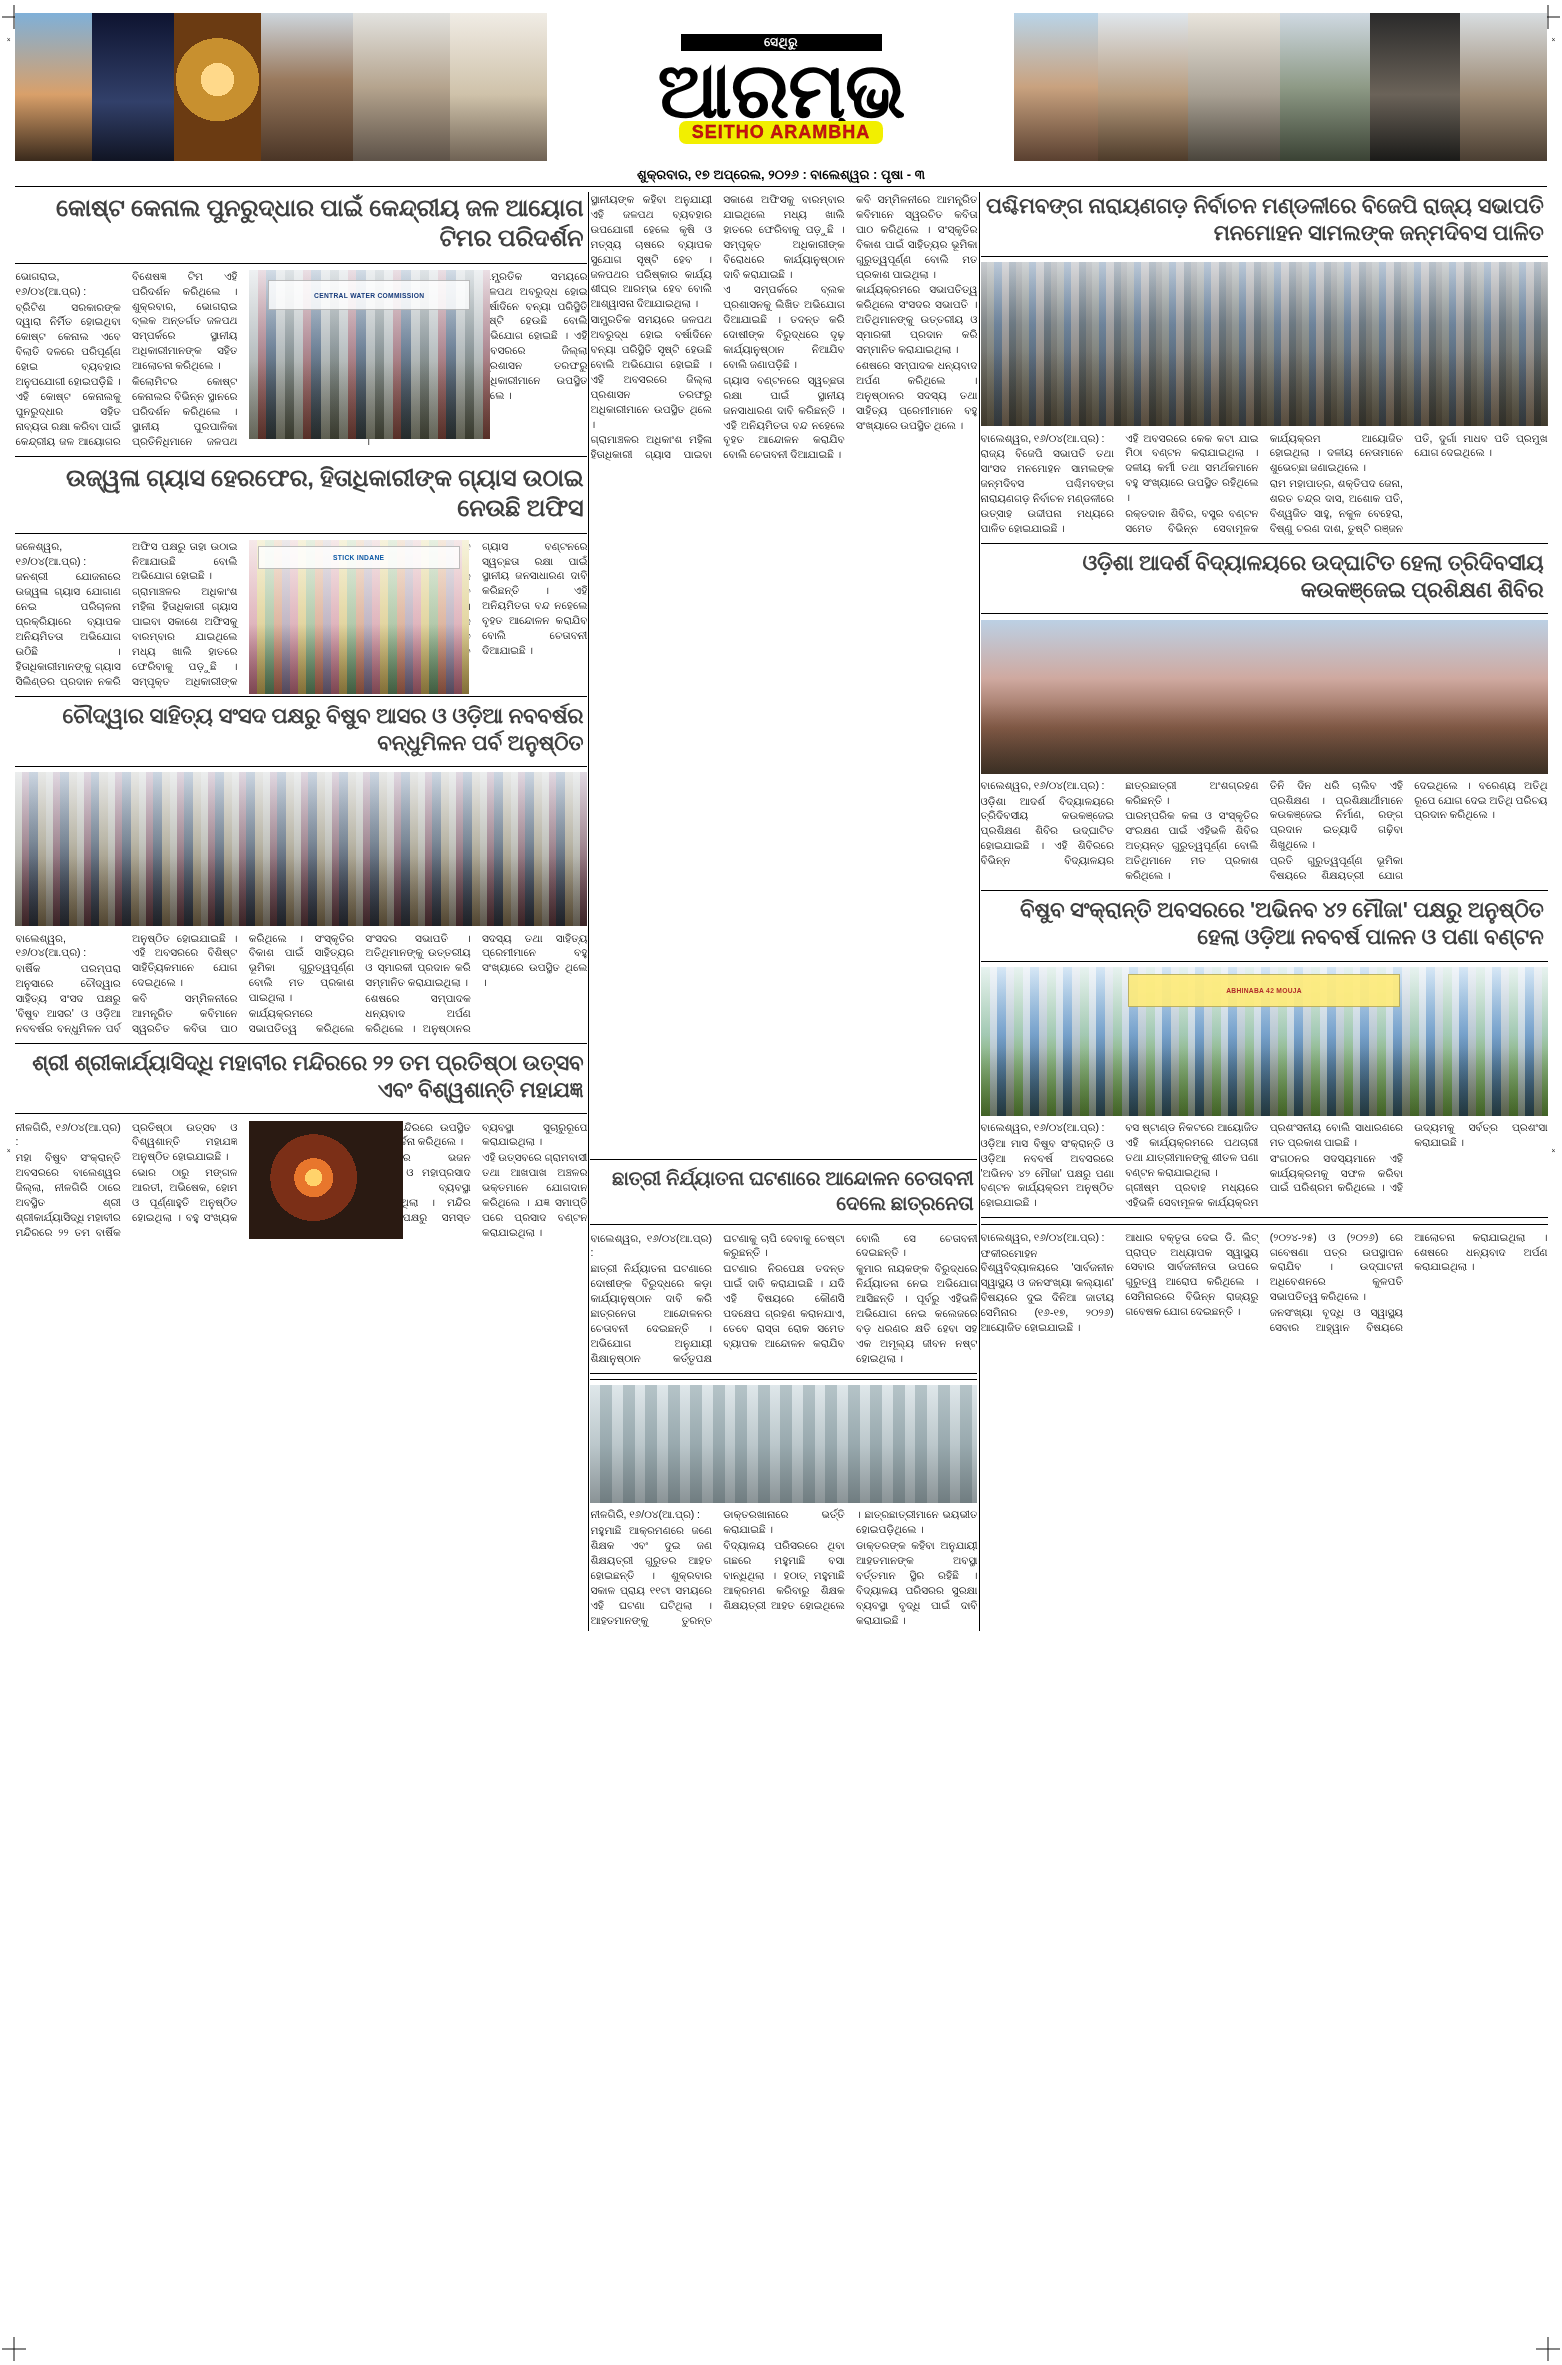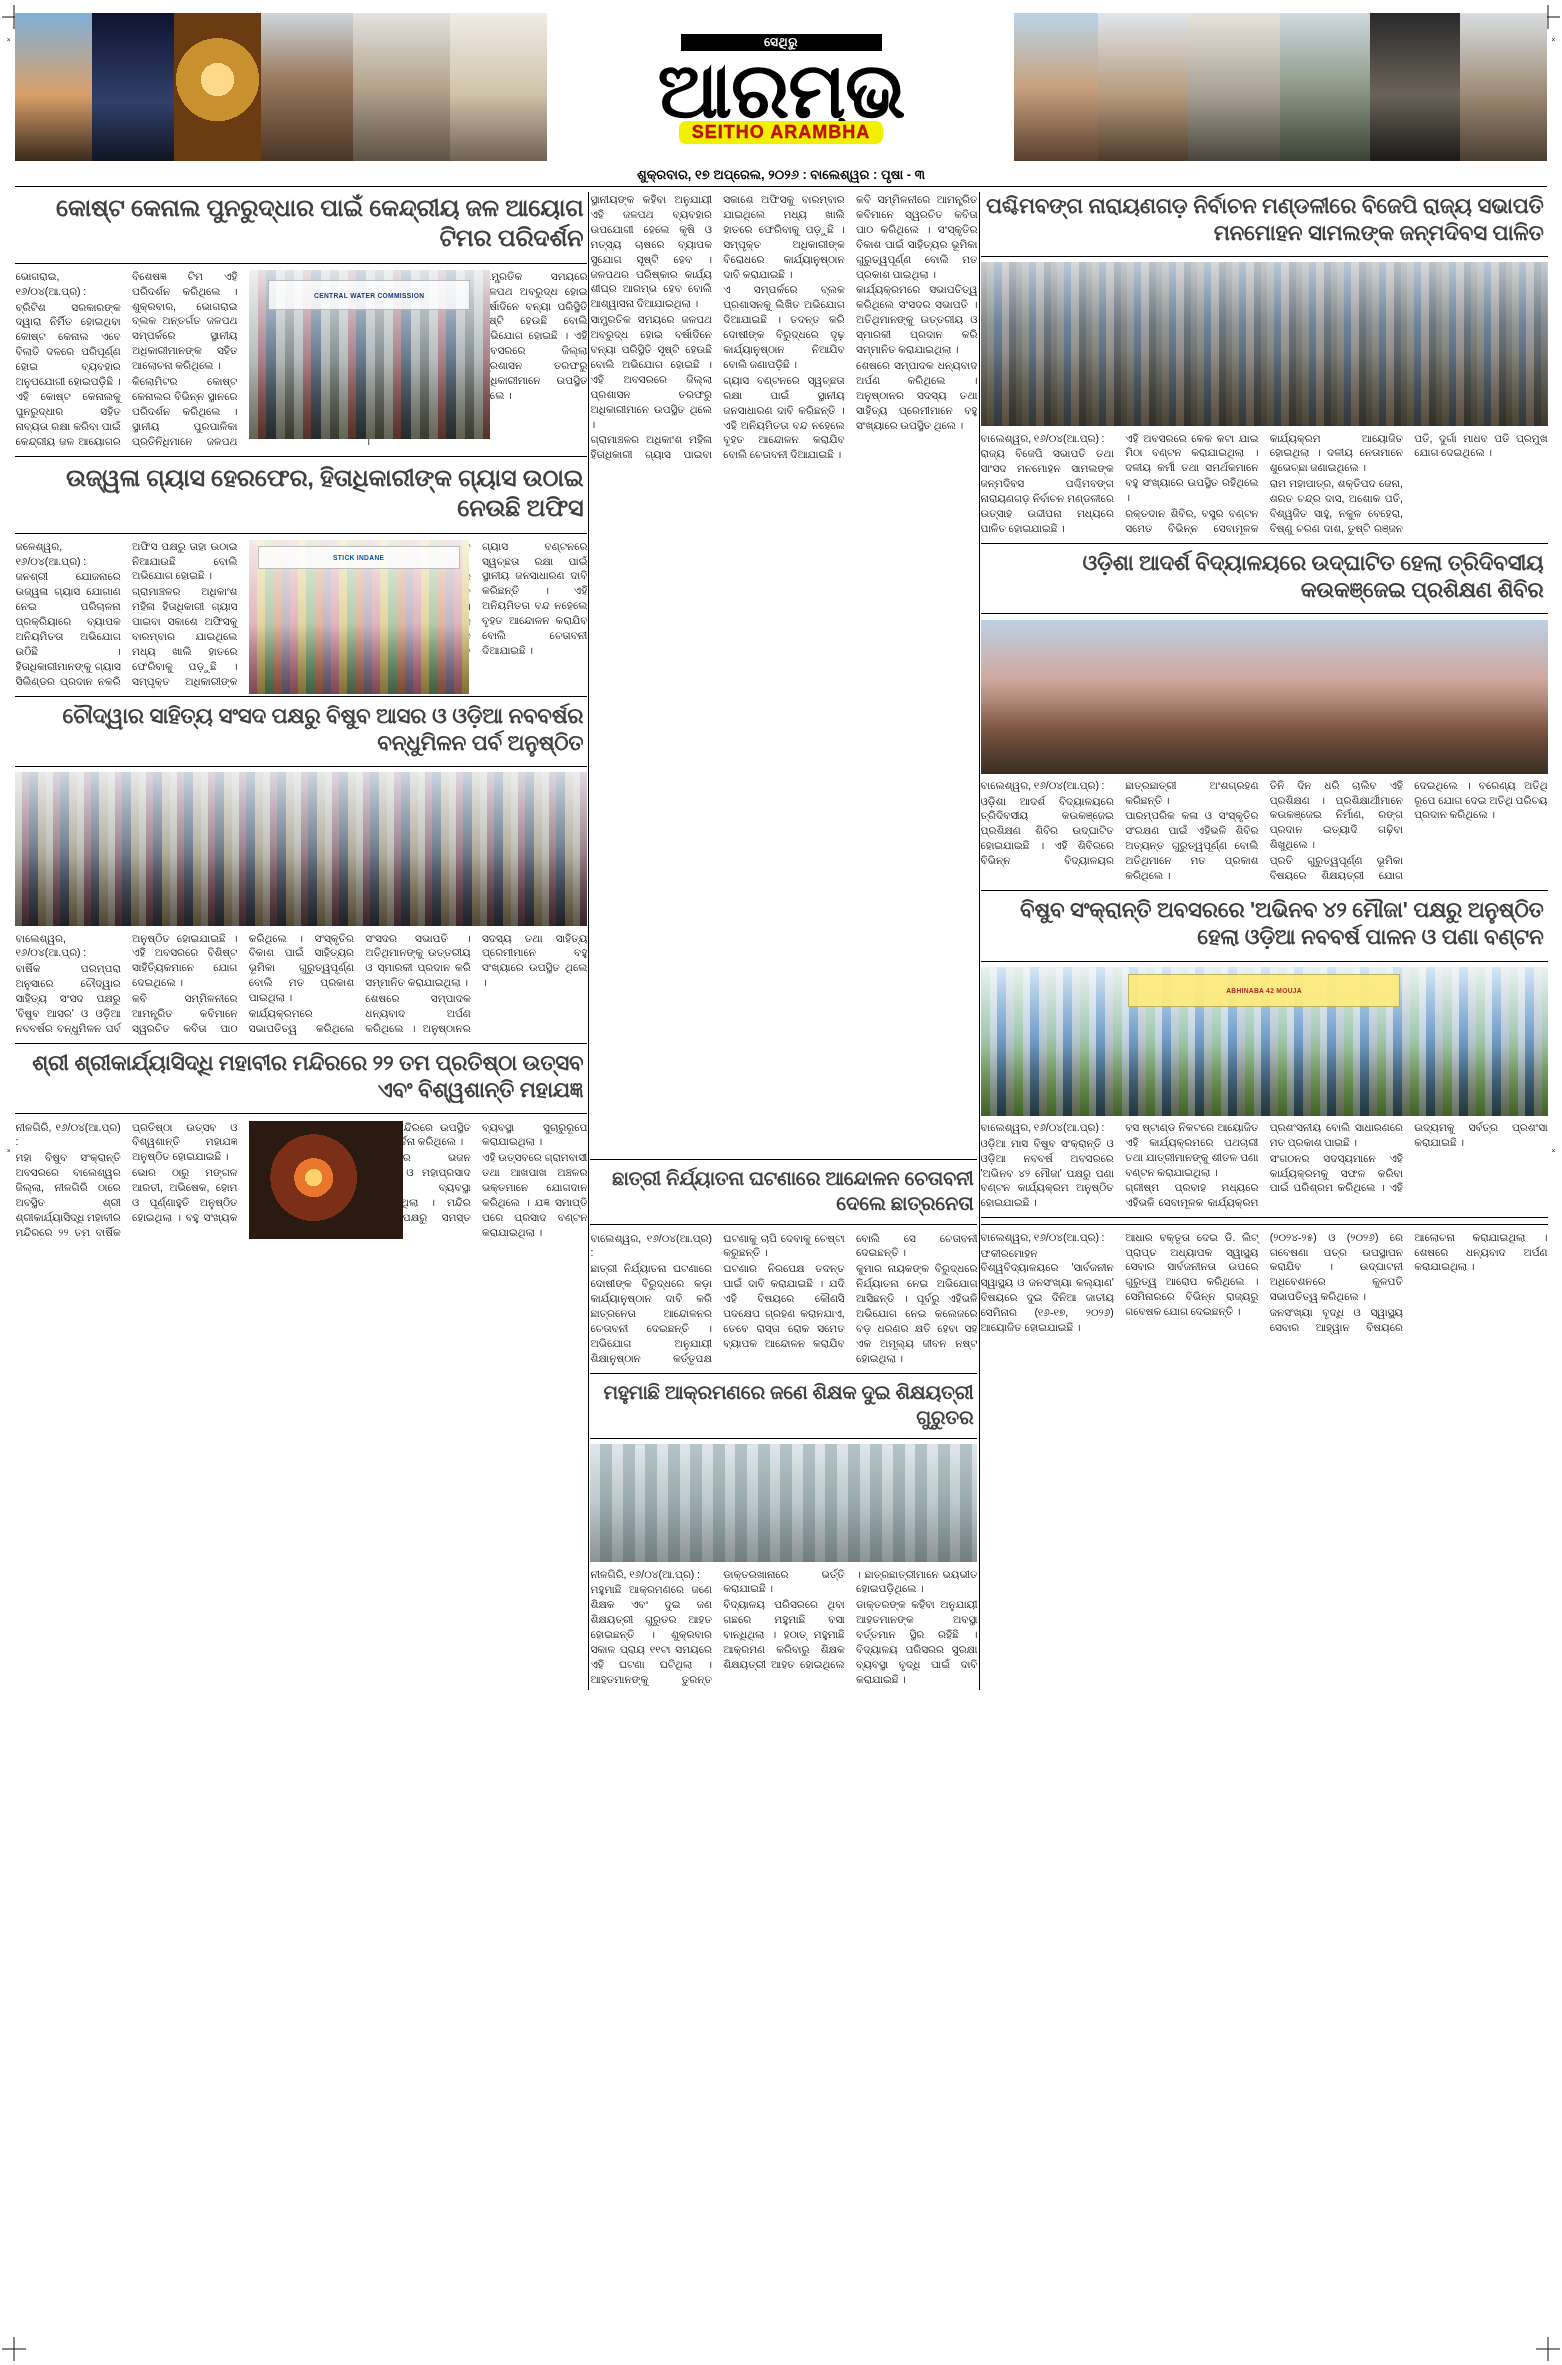--- a/index.html
+++ b/index.html
@@ -280,21 +280,20 @@
         <div class="body-cols c3">
           <p class="ptxt">ବାଲେଶ୍ୱର, ୧୬/୦୪(ଆ.ପ୍ର) :</p>
           <p class="ptxt">ଛାତ୍ରୀ ନିର୍ଯ୍ୟାତନା ଘଟଣାରେ ଦୋଷୀଙ୍କ ବିରୁଦ୍ଧରେ କଡ଼ା କାର୍ଯ୍ୟାନୁଷ୍ଠାନ ଦାବି କରି ଛାତ୍ରନେତା ଆନ୍ଦୋଳନର ଚେତାବନୀ ଦେଇଛନ୍ତି । ଅଭିଯୋଗ ଅନୁଯାୟୀ ଶିକ୍ଷାନୁଷ୍ଠାନ କର୍ତ୍ତୃପକ୍ଷ ଘଟଣାକୁ ଚାପି ଦେବାକୁ ଚେଷ୍ଟା କରୁଛନ୍ତି ।</p>
           <p class="ptxt">ଘଟଣାର ନିରପେକ୍ଷ ତଦନ୍ତ ପାଇଁ ଦାବି କରାଯାଇଛି । ଯଦି ଏହି ବିଷୟରେ କୌଣସି ପଦକ୍ଷେପ ଗ୍ରହଣ କରାନଯାଏ, ତେବେ ରାସ୍ତା ରୋକ ସମେତ ବ୍ୟାପକ ଆନ୍ଦୋଳନ କରାଯିବ ବୋଲି ସେ ଚେତାବନୀ ଦେଇଛନ୍ତି ।</p>
           <p class="ptxt">କୁମାର ନାୟକଙ୍କ ବିରୁଦ୍ଧରେ ନିର୍ଯ୍ୟାତନା ନେଇ ଅଭିଯୋଗ ଆସିଛନ୍ତି । ପୂର୍ବରୁ ଏହିଭଳି ଅଭିଯୋଗ ନେଇ କଲେଜରେ ବଡ଼ ଧରଣର କ୍ଷତି ହେବା ସହ ଏକ ଅମୂଲ୍ୟ ଜୀବନ ନଷ୍ଟ ହୋଇଥିଲା ।</p>
         </div>
       </div>
 
       <div class="article">
         <div class="hr-thick"></div>
-        <div class="headline h-md">ମହୁମାଛି ଆକ୍ରମଣରେ ଜଣେ ଶିକ୍ଷକ ଦୁଇ ଶିକ୍ଷୟତ୍ରୀ ଗୁରୁତର</div>
         <div class="hr-thick"></div>
         <div class="photo ph-hosp" style="width:100%;height:118px;margin-bottom:4.1px;"></div>
         <div class="body-cols c3">
           <p class="ptxt">ନୀଳଗିରି, ୧୬/୦୪(ଆ.ପ୍ର) :</p>
           <p class="ptxt">ମହୁମାଛି ଆକ୍ରମଣରେ ଜଣେ ଶିକ୍ଷକ ଏବଂ ଦୁଇ ଜଣ ଶିକ୍ଷୟତ୍ରୀ ଗୁରୁତର ଆହତ ହୋଇଛନ୍ତି । ଶୁକ୍ରବାର ସକାଳ ପ୍ରାୟ ୧୧ଟା ସମୟରେ ଏହି ଘଟଣା ଘଟିଥିଲା । ଆହତମାନଙ୍କୁ ତୁରନ୍ତ ଡାକ୍ତରଖାନାରେ ଭର୍ତ୍ତି କରାଯାଇଛି ।</p>
           <p class="ptxt">ବିଦ୍ୟାଳୟ ପରିସରରେ ଥିବା ଗଛରେ ମହୁମାଛି ବସା ବାନ୍ଧିଥିଲା । ହଠାତ୍ ମହୁମାଛି ଆକ୍ରମଣ କରିବାରୁ ଶିକ୍ଷକ ଶିକ୍ଷୟତ୍ରୀ ଆହତ ହୋଇଥିଲେ । ଛାତ୍ରଛାତ୍ରୀମାନେ ଭୟଭୀତ ହୋଇପଡ଼ିଥିଲେ ।</p>
           <p class="ptxt">ଡାକ୍ତରଙ୍କ କହିବା ଅନୁଯାୟୀ ଆହତମାନଙ୍କ ଅବସ୍ଥା ବର୍ତ୍ତମାନ ସ୍ଥିର ରହିଛି । ବିଦ୍ୟାଳୟ ପରିସରର ସୁରକ୍ଷା ବ୍ୟବସ୍ଥା ବୃଦ୍ଧି ପାଇଁ ଦାବି କରାଯାଇଛି ।</p>
         </div>
       </div>
     </div>

